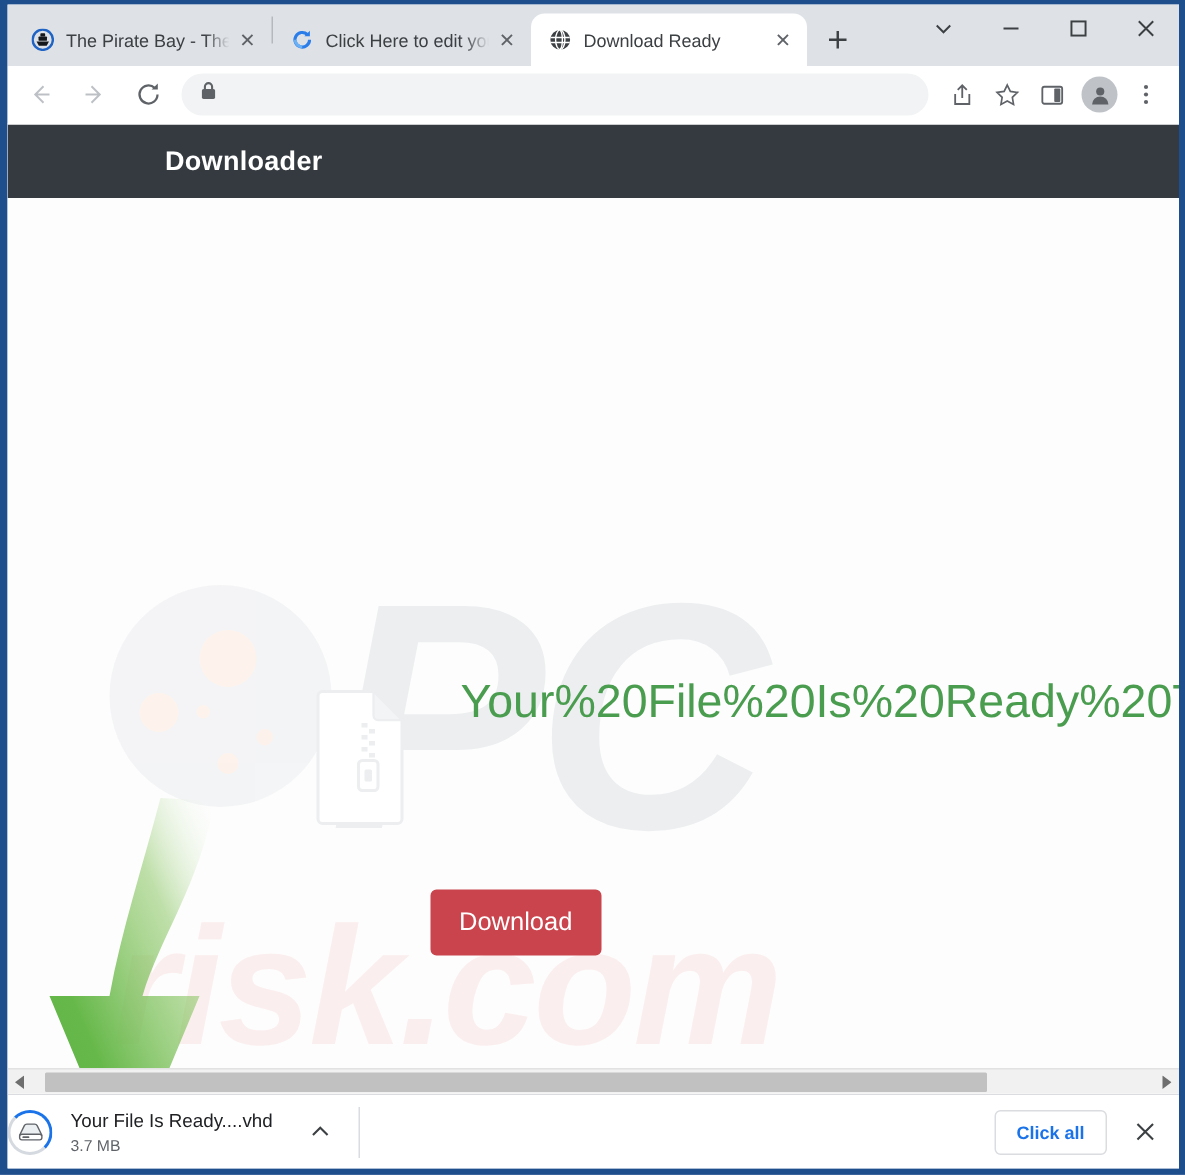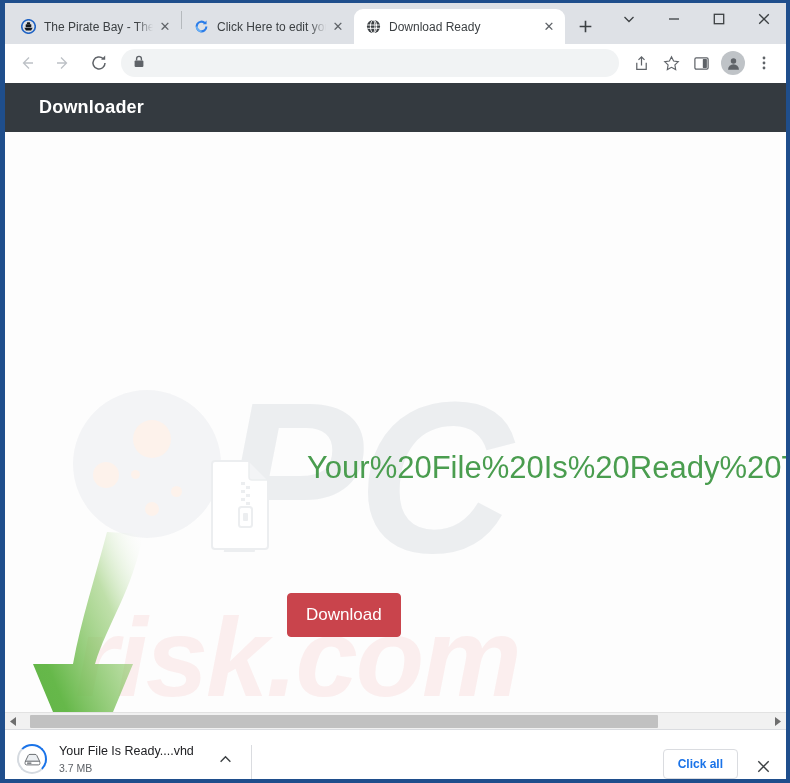--- a/index.html
+++ b/index.html
@@ -47,21 +47,21 @@
     display: flex;
     align-items: center;
     padding: 0 6px 0 11px;
     border-radius: 9px 9px 0 0;
     position: relative;
     min-width: 0;
     cursor: default;
   }
   .tab.inactive { width: 172px; }
   .tab.active {
-    width: 211px;
+    width: 184px;
     background: #ffffff;
   }
   .tab-sep {
     width: 1px; height: 18px;
     background: #b5b9bd;
     align-self: center;
     margin-bottom: 8px;
   }
   .favicon {
     width: 16px; height: 16px;
@@ -177,21 +177,21 @@
     flex: 1 1 auto;
     position: relative;
     overflow: hidden;
     background: #fdfdfd;
   }
   .sitenav {
     height: 49px;
     background: #343a40;
     display: flex;
     align-items: center;
-    padding-left: 34px;
+    padding-left: 105px;
     flex: 0 0 auto;
   }
   .sitenav .brand {
     color: #ffffff;
     font-size: 18px;
     font-weight: bold;
     letter-spacing: .2px;
   }
 
   
@@ -323,22 +323,22 @@
     background: #c1c1c1;
     border-radius: 1px;
   }
 
   
   .shelf {
     height: 50px;
     background: #ffffff;
     border-top: 1px solid #dadce0;
     display: flex;
-    align-items: flex-end;
-    padding: 0 10px 0 12px;
+    align-items: center;
+    padding: 0 10px 0 0;
     flex: 0 0 auto;
   }
   .dl-item {
     display: flex;
     align-items: center;
     height: 40px;
     flex: 0 0 auto;
   }
   .dl-ring {
     width: 30px; height: 30px;

